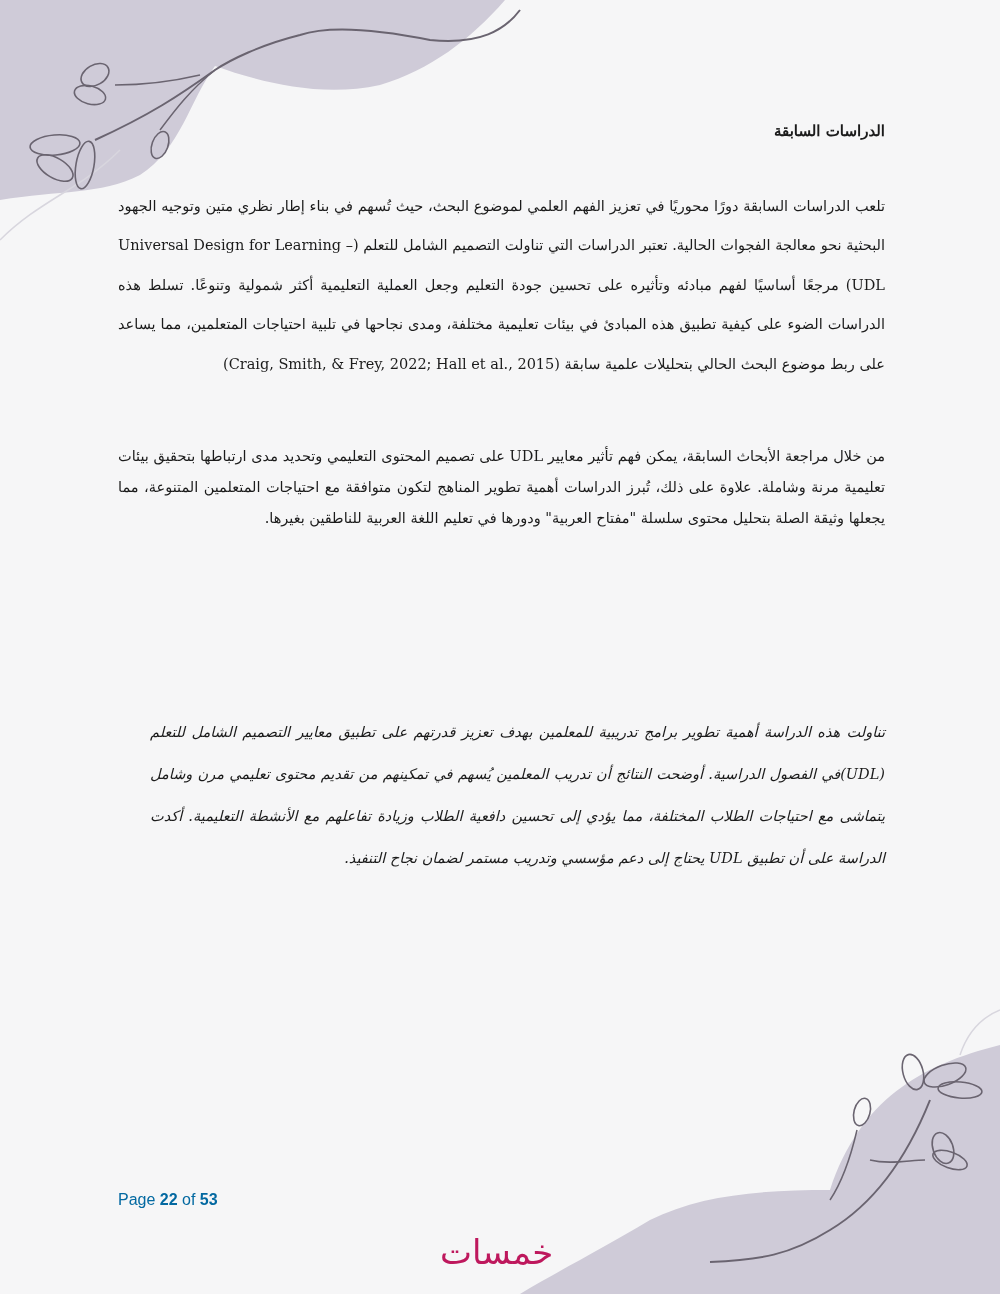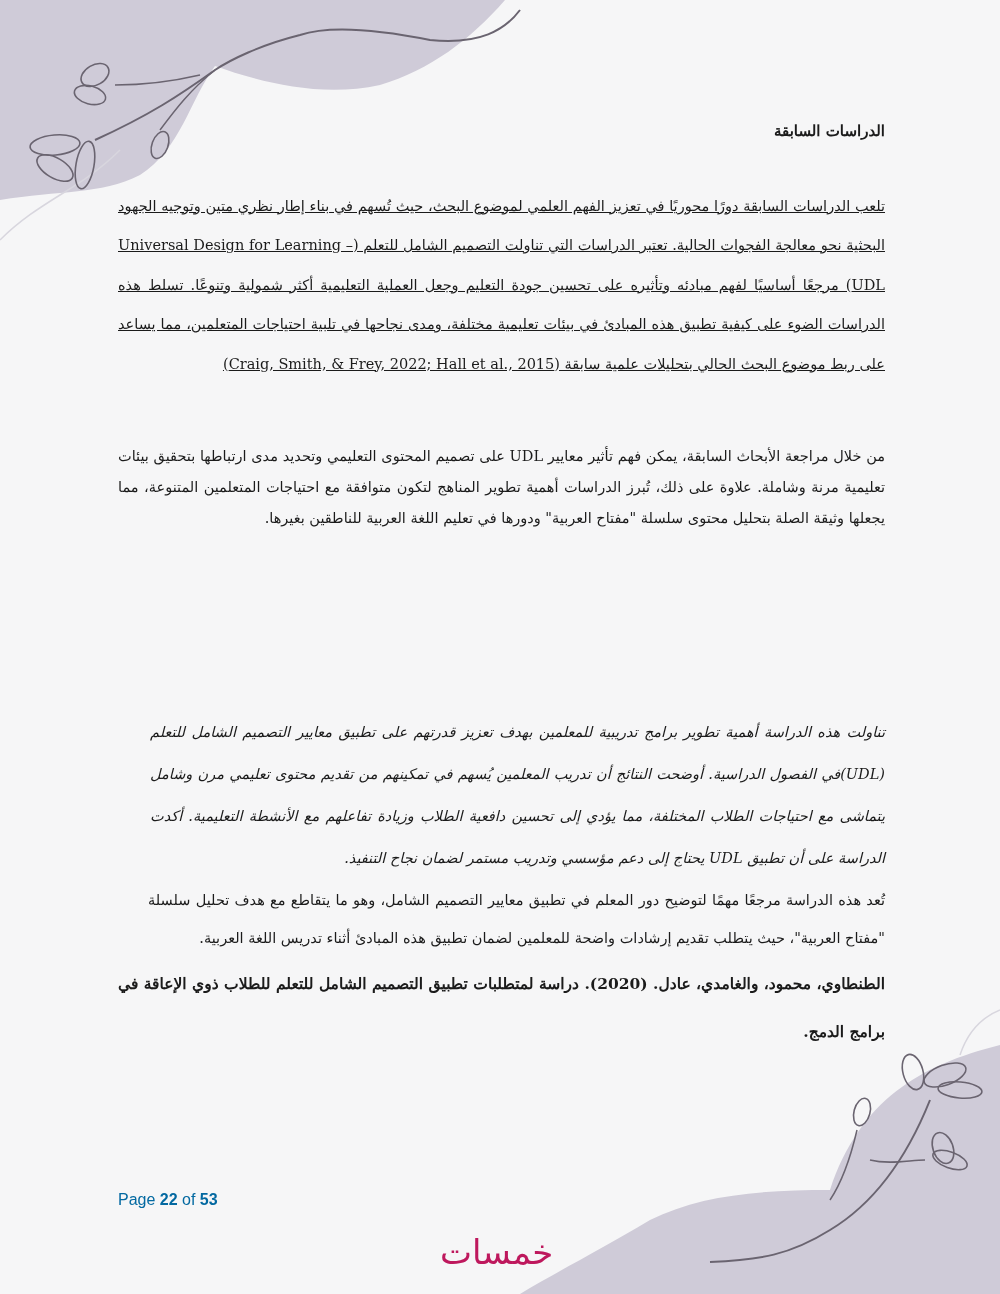--- a/index.html
+++ b/index.html
@@ -2,21 +2,21 @@
 <html><head>
   <meta charset="utf-8">
   <style>
     html, body { margin: 0; padding: 0; }
     body { width: 1000px; height: 1294px; background: #f6f6f7; position: relative; overflow: hidden;
       font-family: "DejaVu Serif", serif; color: #1b1b1b; }
     .deco { position: absolute; left: 0; top: 0; width: 1000px; height: 1294px; pointer-events: none; }
     .page { position: absolute; left: 0; top: 0; width: 1000px; height: 1294px; padding-left: 33px; }
     .ar { direction: rtl; text-align: justify; font-family: "DejaVu Serif", serif; font-size: 14.5px; }
     .heading { position: absolute; right: 148px; top: 122px; font-size: 15px; font-weight: bold; direction: rtl; }
-    .p1 { position: absolute; left: 118px; right: 148px; top: 172px; line-height: 39.5px; text-decoration: underline; }
+    .p1 { position: absolute; left: 118px; right: 148px; top: 172px; line-height: 39.5px; }
     .p2 { position: absolute; left: 118px; right: 148px; top: 426px; line-height: 31px; }
     .ref-en { position: absolute; left: 140px; right: 118px; top: 556px; text-align: center;
       font-family: "Liberation Serif", serif; font-weight: bold; font-size: 22px; line-height: 41px; }
     .p3 { position: absolute; left: 150px; right: 148px; top: 696px; line-height: 42px; font-style: italic; }
     .p4 { position: absolute; left: 148px; right: 148px; top: 866px; line-height: 38px; }
     .ref-ar { position: absolute; left: 118px; right: 148px; top: 960px; line-height: 48px; font-weight: bold; font-size: 15.5px; }
     .p5 { position: absolute; left: 118px; right: 148px; top: 1060px; line-height: 38px; }
     .footer { position: absolute; left: 118px; top: 1191px; font-family: "Liberation Sans", sans-serif; font-size: 16px; color: #0369a1; }
     .footer b { font-weight: bold; }
     .watermark { position: absolute; left: 440px; top: 1232px; font-family: "DejaVu Sans", sans-serif; font-size: 34px;
@@ -63,23 +63,21 @@
 <div class="page">
   <div class="heading">الدراسات السابقة</div>
 
   <p class="ar p1">تلعب الدراسات السابقة دورًا محوريًا في تعزيز الفهم العلمي لموضوع البحث، حيث تُسهم في بناء إطار نظري متين وتوجيه الجهود البحثية نحو معالجة الفجوات الحالية. تعتبر الدراسات التي تناولت التصميم الشامل للتعلم (Universal Design for Learning – UDL) مرجعًا أساسيًا لفهم مبادئه وتأثيره على تحسين جودة التعليم وجعل العملية التعليمية أكثر شمولية وتنوعًا. تسلط هذه الدراسات الضوء على كيفية تطبيق هذه المبادئ في بيئات تعليمية مختلفة، ومدى نجاحها في تلبية احتياجات المتعلمين، مما يساعد على ربط موضوع البحث الحالي بتحليلات علمية سابقة (Craig, Smith, &amp; Frey, 2022; Hall et al., 2015)</p>
 
   <p class="ar p2">من خلال مراجعة الأبحاث السابقة، يمكن فهم تأثير معايير UDL على تصميم المحتوى التعليمي وتحديد مدى ارتباطها بتحقيق بيئات تعليمية مرنة وشاملة. علاوة على ذلك، تُبرز الدراسات أهمية تطوير المناهج لتكون متوافقة مع احتياجات المتعلمين المتنوعة، مما يجعلها وثيقة الصلة بتحليل محتوى سلسلة "مفتاح العربية" ودورها في تعليم اللغة العربية للناطقين بغيرها.</p>
 
 
   <p class="ar p3">تناولت هذه الدراسة أهمية تطوير برامج تدريبية للمعلمين بهدف تعزيز قدرتهم على تطبيق معايير التصميم الشامل للتعلم (UDL)في الفصول الدراسية. أوضحت النتائج أن تدريب المعلمين يُسهم في تمكينهم من تقديم محتوى تعليمي مرن وشامل يتماشى مع احتياجات الطلاب المختلفة، مما يؤدي إلى تحسين دافعية الطلاب وزيادة تفاعلهم مع الأنشطة التعليمية. أكدت الدراسة على أن تطبيق UDL يحتاج إلى دعم مؤسسي وتدريب مستمر لضمان نجاح التنفيذ.</p>
 
-  <p class="ar p4">تُعد هذه الدراسة مرجعًا مهمًا لتوضيح دور المعلم في تطبيق معايير التصميم الشامل، وهو ما يتقاطع مع هدف تحليل سلسلة "مفتاح العربية"، حيث يتطلب تقديم إرشادات واضحة للمعلمين لضمان تطبيق هذه المبادئ أثناء تدريس اللغة العربية.</p>
 
-  <div class="ar ref-ar">الطنطاوي، محمود، والغامدي، عادل. (2020). دراسة لمتطلبات تطبيق التصميم الشامل للتعلم للطلاب ذوي الإعاقة في برامج الدمج.</div>
 
 
   <div class="footer">
     <span>Page </span><b>22</b><span> of </span><b>53</b>
   </div>
 
   <div class="watermark">خمسات</div>
 </div>
 
 </body></html>

